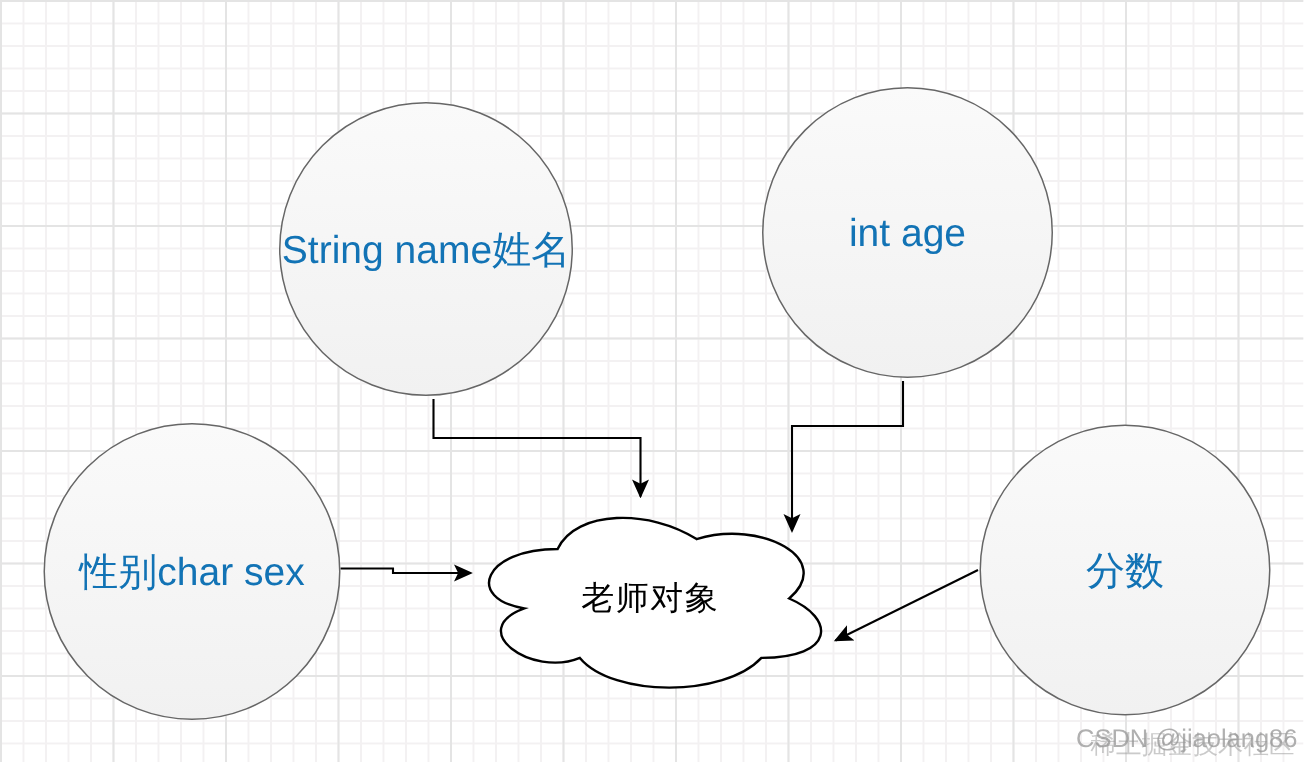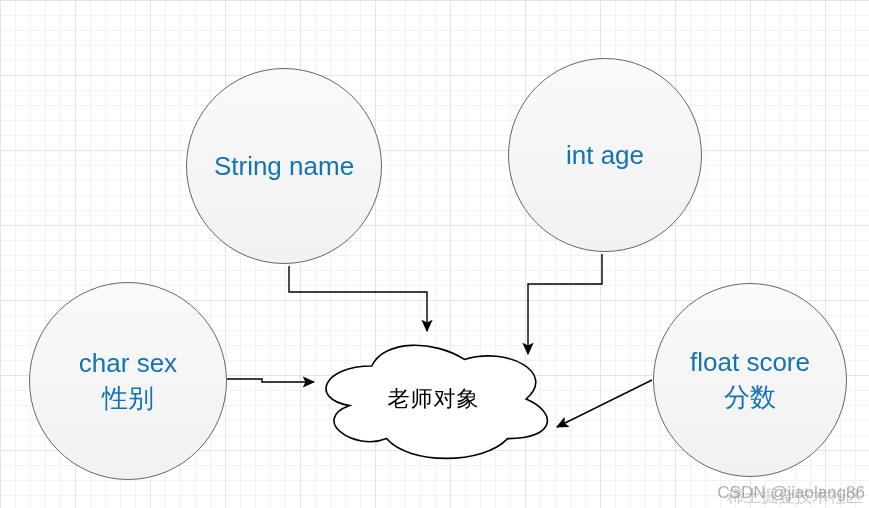--- a/index.html
+++ b/index.html
@@ -21,21 +21,21 @@
     position: absolute;
     left: 0; top: 0;
     width: 869px; height: 508px;
   }
   .node {
     position: absolute;
     border: 1px solid #666666;
     border-radius: 50%;
     background: linear-gradient(#fafafa, #f1f1f1);
     display: flex;
-    flex-direction: column;
+    flex-direction: row;
     align-items: center;
     justify-content: center;
     text-align: center;
     color: #1273b5;
     font-size: 26px;
     line-height: 35px;
     box-sizing: border-box;
   }
   .node-string-name { left: 186px; top: 68px;  width: 196px; height: 196px; }
   .node-int-age     { left: 508px; top: 58px;  width: 194px; height: 194px; gap: 26px; }
@@ -92,33 +92,33 @@
                C0,87.12 44.46,118.8 76.57,105.6
                C98.8,132 172.9,132 197.6,105.6
                C247,105.6 247,79.2 216.13,66
                C247,39.6 197.6,13.2 154.38,26.4
                C123.5,6.6 74.1,6.6 61.75,33 Z" fill="#ffffff" stroke="#000" stroke-width="1.6"></path>
     </g>
   </svg>
 
   <div class="node node-string-name">
     <span>String name</span>
+    <span>姓名</span>
   </div>
 
   <div class="node node-int-age">
     <span>int age</span>
   </div>
 
   <div class="node node-char-sex">
+    <span>性别</span>
     <span>char sex</span>
-    <span>性别</span>
   </div>
 
   <div class="node node-float-score">
-    <span>float score</span>
     <span>分数</span>
   </div>
 
   <div class="cloud-label">老师对象</div>
 
   <div class="watermark">
     <span class="wm2">稀土掘金技术社区</span>
     <span class="wm1">CSDN @jiaolang86</span>
   </div>
 

